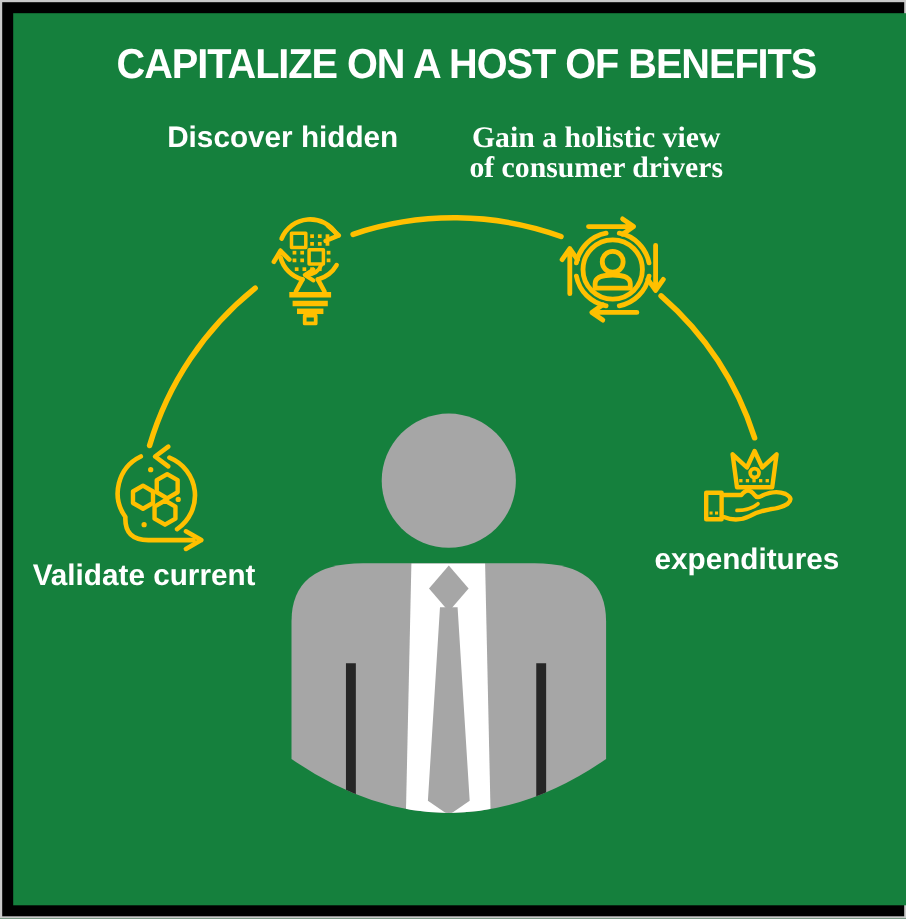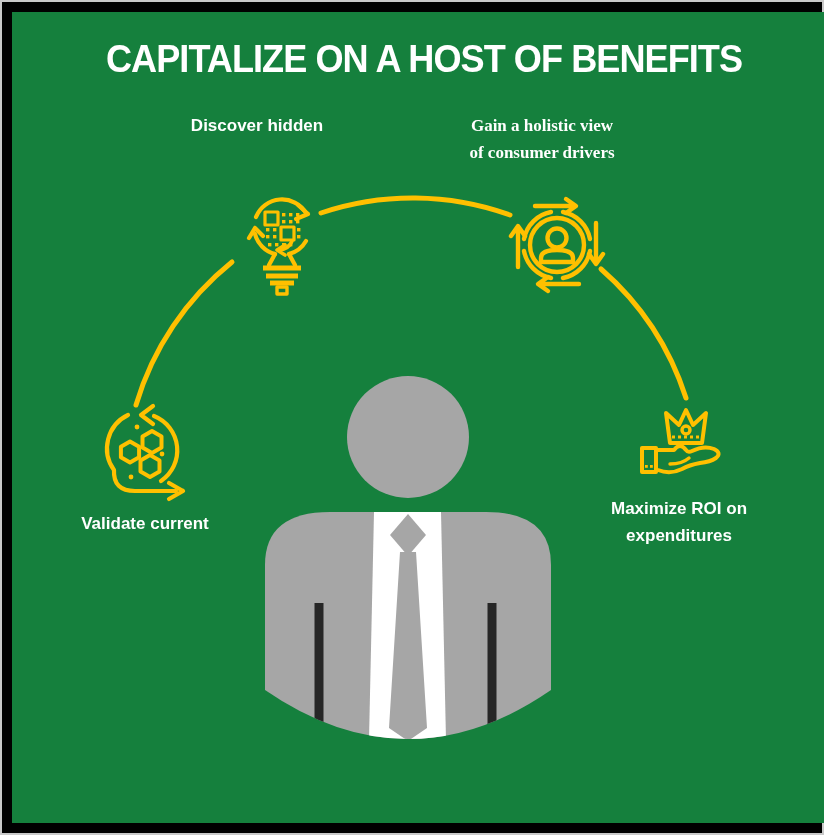--- a/index.html
+++ b/index.html
@@ -26,21 +26,21 @@
     font-weight:700;
     letter-spacing:-1px;
     transform:scaleX(0.95);
     white-space:nowrap;
   }
   .label {
     position:absolute;
     transform:translateX(-50%);
     text-align:center;
     color:#ffffff;
-    font-size:17px;
+    font-size:27px;
     font-weight:700;
     line-height:27px;
     white-space:nowrap;
   }
   svg.art { position:absolute; left:0; top:0; }
   .accent-stroke { stroke:#FFC000; fill:none; }
   .accent-fill  { fill:#FFC000; }
 </style>
 </head>
 <body>
@@ -52,26 +52,25 @@
 
     <div class="label" style="left:245px; top:100px;">
       <div>Discover hidden</div>
     </div>
 
     <div class="label" style="left:530px; top:100px;font-family:Liberation Serif, serif;">
       <div>Gain a holistic view</div>
       <div>of consumer drivers</div>
     </div>
 
-    <div class="label" style="left:133px; top:498px;">
+    <div class="label" style="left:119px; top:498px;">
       <div>Validate current</div>
     </div>
 
     <div class="label" style="left:667px; top:483px;">
-      <div>Maximize ROI on</div>
       <div>expenditures</div>
     </div>
 
     <svg class="art" width="800" height="811" viewBox="12 12 800 811">
 
       <g>
         <defs>
           <clipPath id="bodyClip">
             <path d="M 265 690 L 265 565 Q 265 512 330 512 L 486 512 Q 551 512 551 565 L 551 690 Q 480 739 408 739 Q 336 739 265 690 Z"></path>
           </clipPath>

